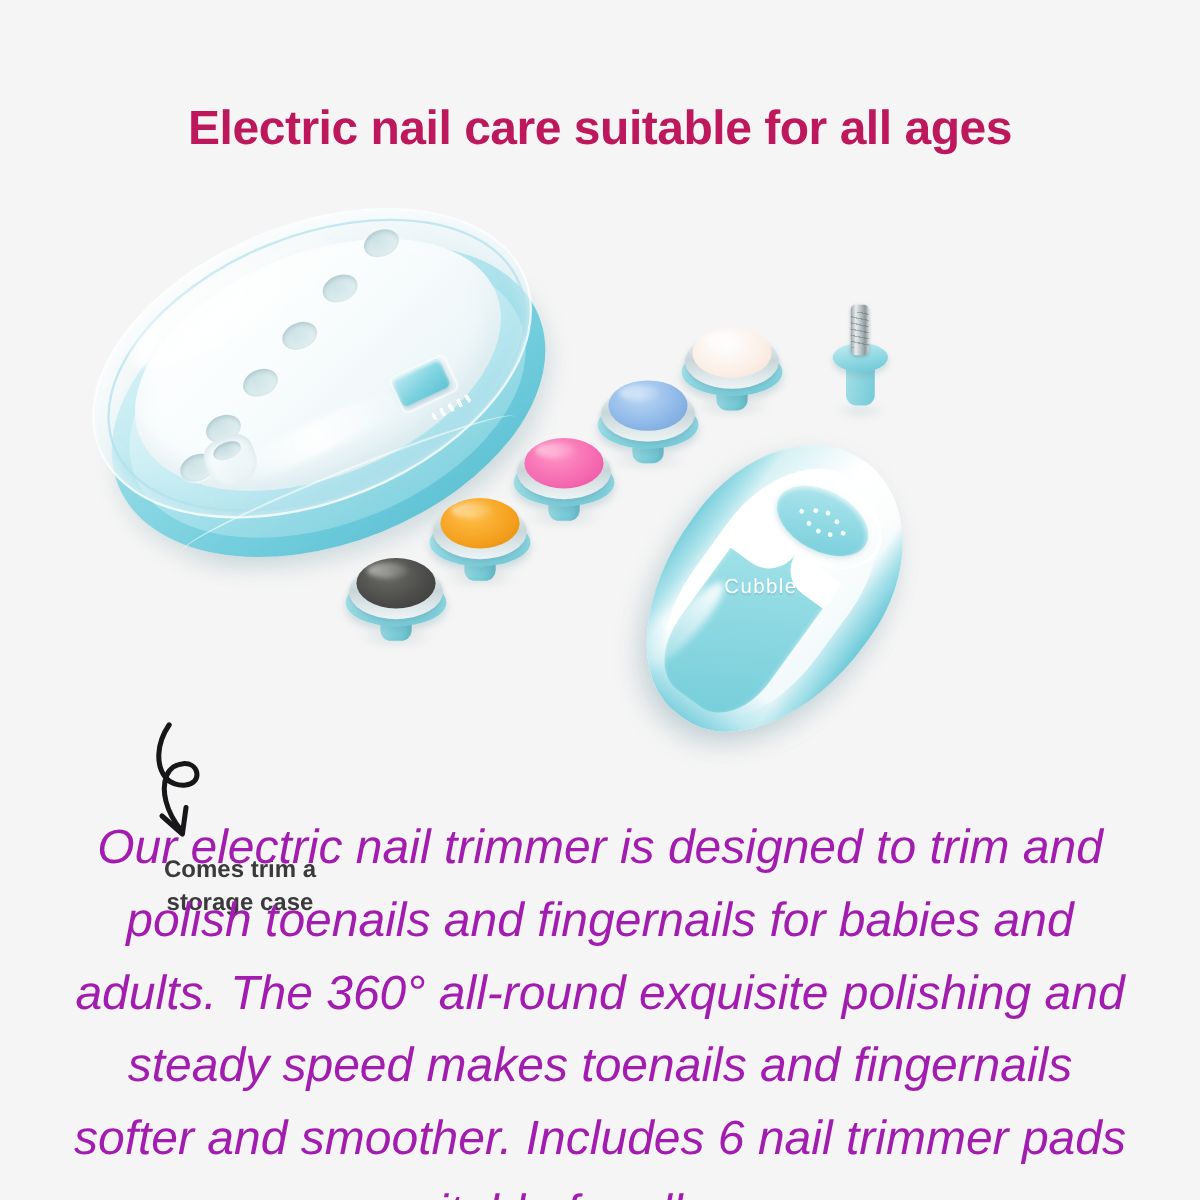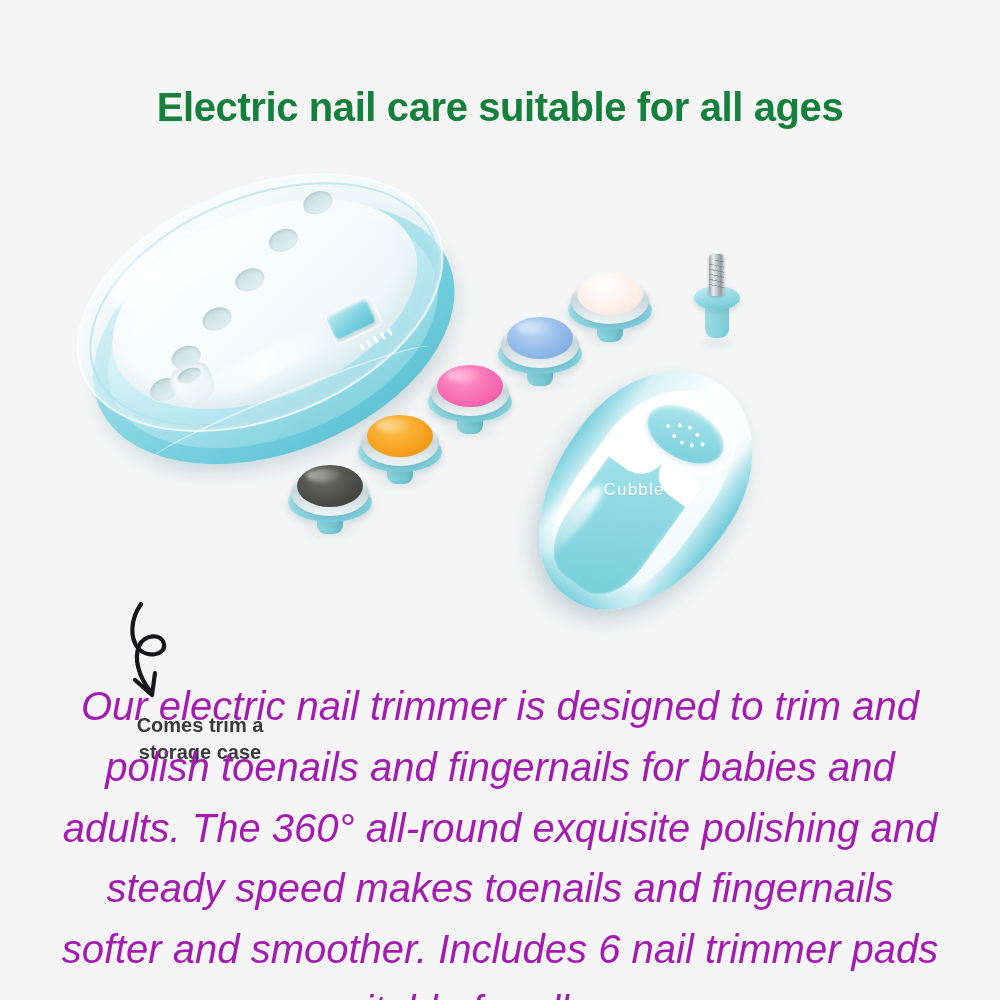--- a/index.html
+++ b/index.html
@@ -18,21 +18,21 @@
   }
 
   
   .headline {
     position: absolute;
     left: 0; top: 85px;
     width: 1000px;
     text-align: center;
     font-size: 40px;
     font-weight: bold;
-    color: #15803d;
+    color: #be185d;
     letter-spacing: -0.4px;
   }
 
   
   .hero {
     position: absolute;
     left: 0; top: 160px;
     width: 1000px; height: 500px;
   }
 

